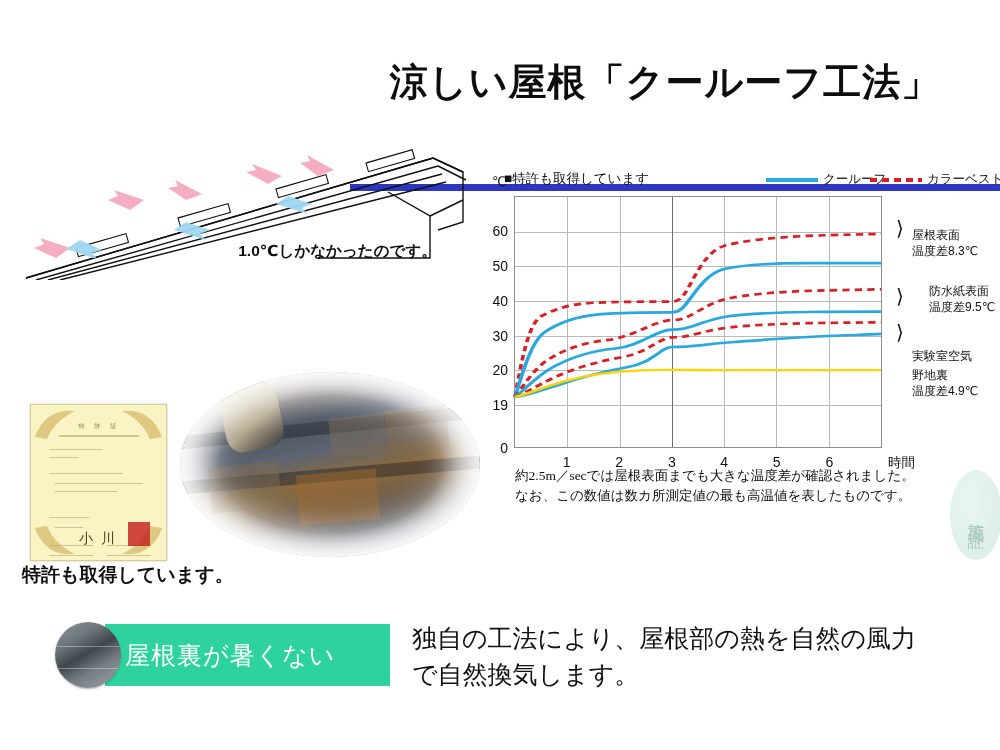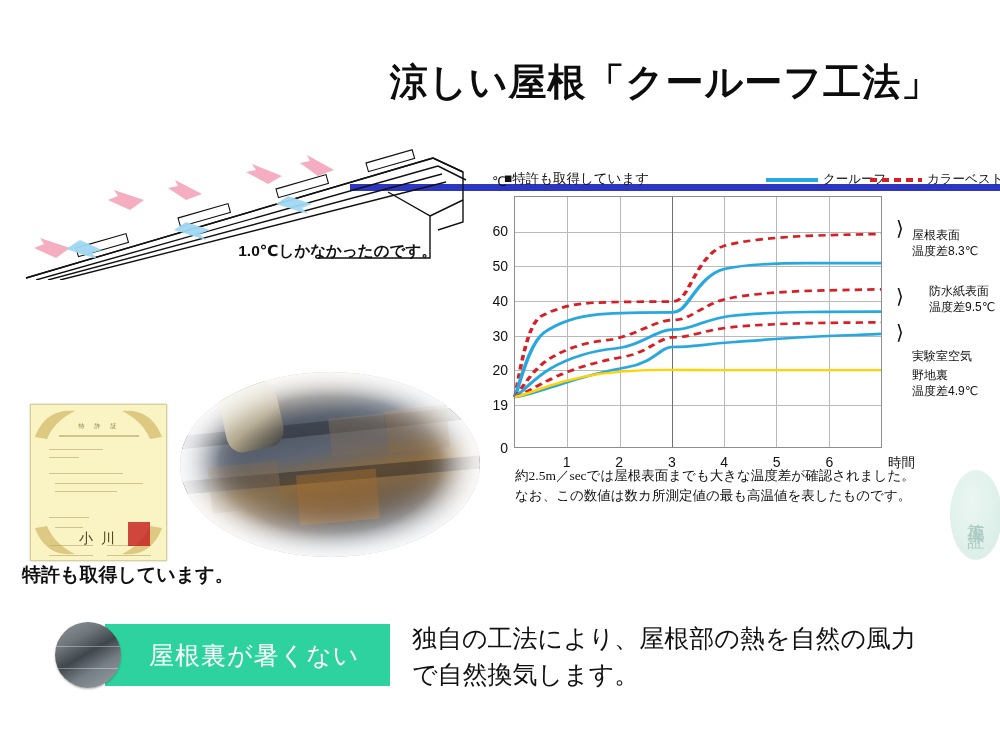--- a/index.html
+++ b/index.html
@@ -160,21 +160,21 @@
     position:absolute;left:55px;top:622px;width:66px;height:66px;border-radius:50%;
     background:linear-gradient(150deg,#8f979c 0%,#6e767c 28%,#3f464c 48%,#767e85 68%,#9aa2a7 100%);
     box-shadow:0 1px 2px rgba(0,0,0,.3);overflow:hidden;z-index:3;
   }
   #banner-photo .seam{position:absolute;left:0;right:0;height:1px;background:rgba(255,255,255,.35);}
   #banner-green{
     position:absolute;left:105px;top:624px;width:285px;height:62px;
     background:#2dd29e;display:flex;align-items:center;
   }
   #banner-label{
-    margin-left:44px;font-size:25px;color:#fff;letter-spacing:1px;font-weight:500;
+    margin-left:20px;font-size:25px;color:#fff;letter-spacing:1px;font-weight:500;
   }
   #bottom-text{
     position:absolute;left:412px;top:620px;width:570px;
     font-size:25px;line-height:1.45;color:#111;
   }
 </style>
 </head>
 <body>
 
 <div id="slide">

